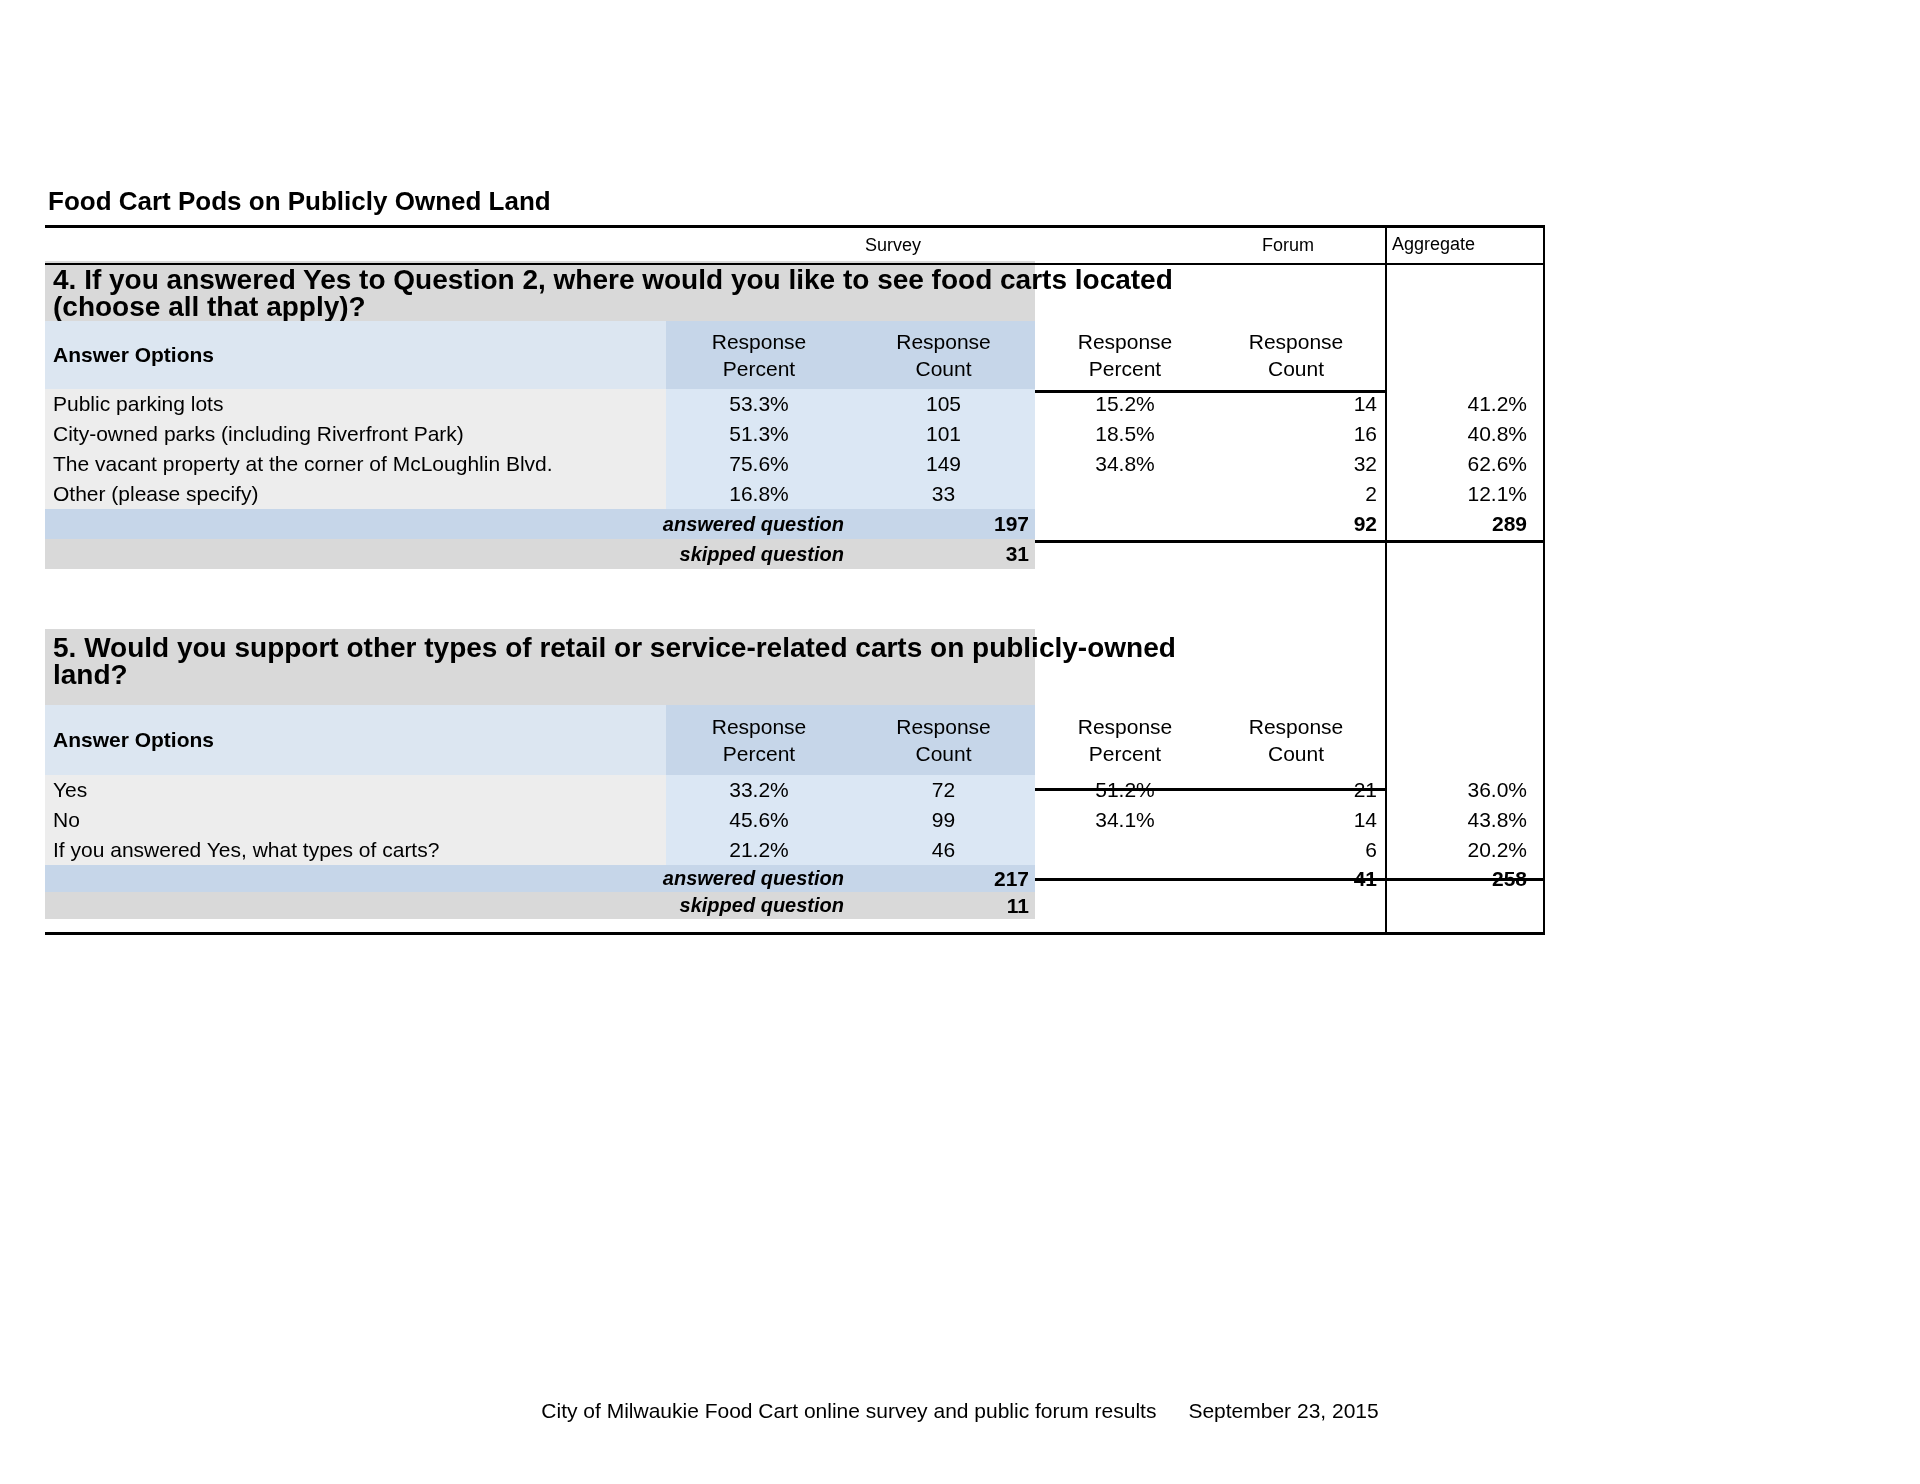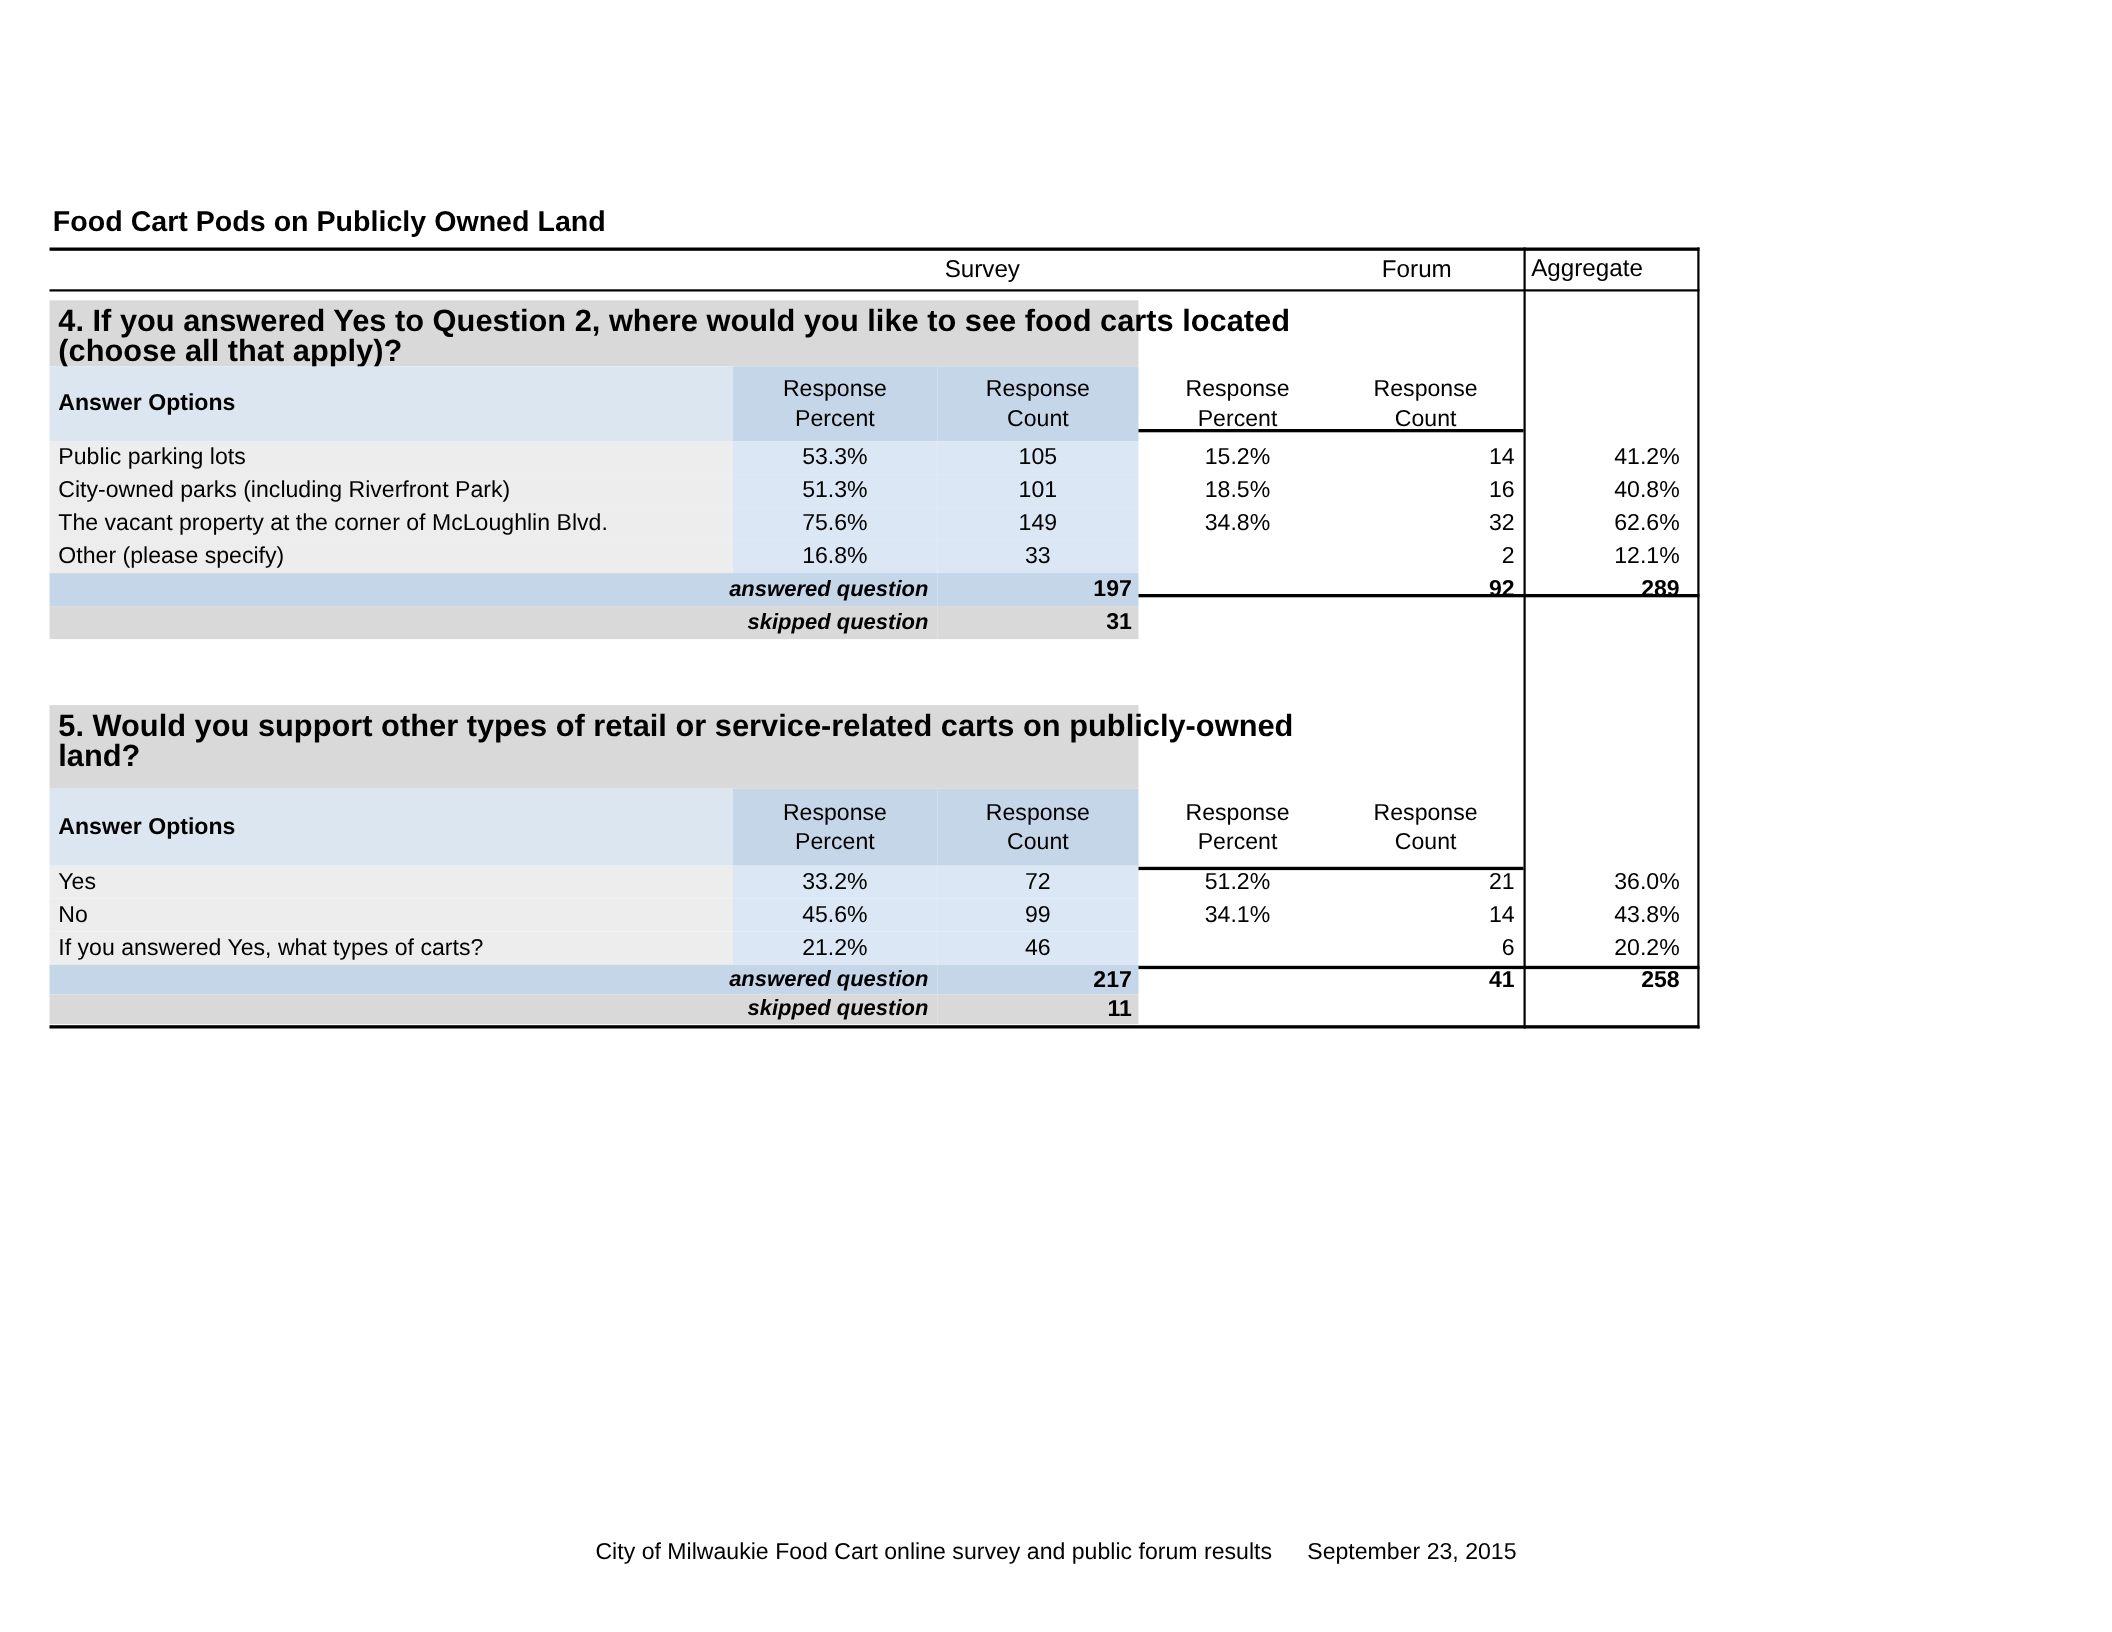--- a/index.html
+++ b/index.html
@@ -6,21 +6,21 @@
   .page{position:relative;width:1920px;height:1484px;background:#ffffff;
         font-family:"Liberation Sans","DejaVu Sans",sans-serif;color:#000;overflow:hidden;}
 
   .title{position:absolute;left:48px;top:186px;font-size:26px;font-weight:bold;}
 
   .sheet{position:absolute;left:45px;top:225px;width:1500px;height:710px;}
 
   .row{display:flex;width:1500px;}
 
   
-  .src-row{position:relative;height:48px;font-size:22px;text-decoration:underline;}
+  .src-row{position:relative;height:36px;font-size:18px;text-decoration:underline;}
   .src-survey{position:absolute;left:621px;width:454px;top:0;height:40px;line-height:40px;text-align:center;}
   .src-forum{position:absolute;left:1024px;width:438px;top:0;height:40px;line-height:40px;text-align:center;}
   .src-agg{position:absolute;left:1347px;top:0;height:40px;line-height:38px;text-align:left;}
 
   
   .qhdr{height:60px;}
   .qhdr-cell{width:990px;box-sizing:border-box;background:#d9d9d9;padding:5px 0 0 8px;
              font-size:28px;font-weight:bold;line-height:27px;white-space:nowrap;}
 
   

